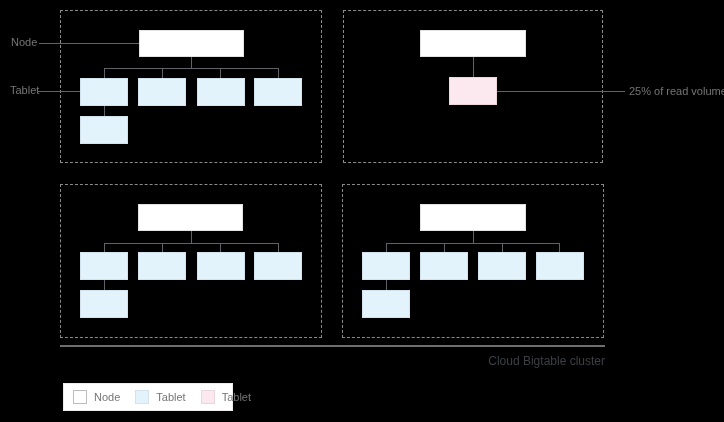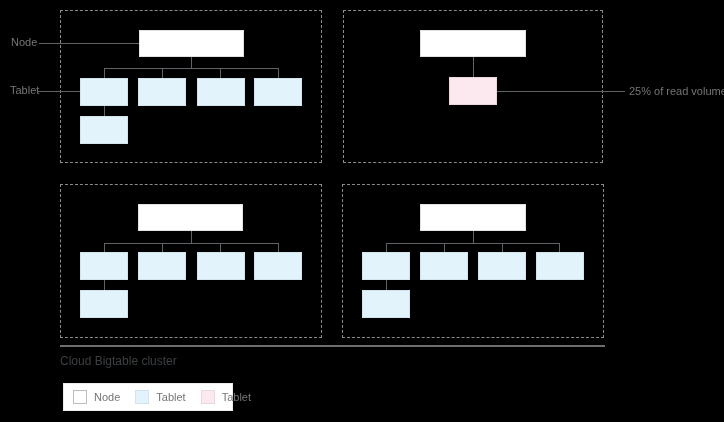--- a/index.html
+++ b/index.html
@@ -18,21 +18,21 @@
   .tablet.blue { background:var(--tablet-blue-fill,#e2f3fb); border:1px solid var(--tablet-blue-border,#d3e3ed); }
   .tablet.pink { background:var(--tablet-pink-fill,#fce8ef); border:1px solid var(--tablet-pink-border,#eed6de); }
   .line { position:absolute; background:var(--connector,#5f6368); }
   .ptr-label {
     position:absolute; color:var(--label-text,#757575);
     font-size:11px; line-height:13px; white-space:nowrap;
   }
   .cluster-line { position:absolute; background:var(--cluster-line,#6e6e6e); }
   .cluster-title {
     position:absolute; color:var(--title-text,#3c4043);
-    font-size:12px; text-align:left; white-space:nowrap;
+    font-size:12px; text-align:right; white-space:nowrap;
   }
   .legend {
     position:absolute; display:flex; align-items:center;
     background:var(--legend-bg,#fff);
     border:1px solid var(--legend-border,#ececec);
     box-sizing:border-box; padding-left:9px;
   }
   .legend-item { display:flex; align-items:center; margin-right:15px; }
   .swatch { width:14px; height:14px; box-sizing:border-box; margin-right:7px; }
   .swatch.node  { background:var(--node-fill,#fff); border:1px solid #bdbdbd; }

